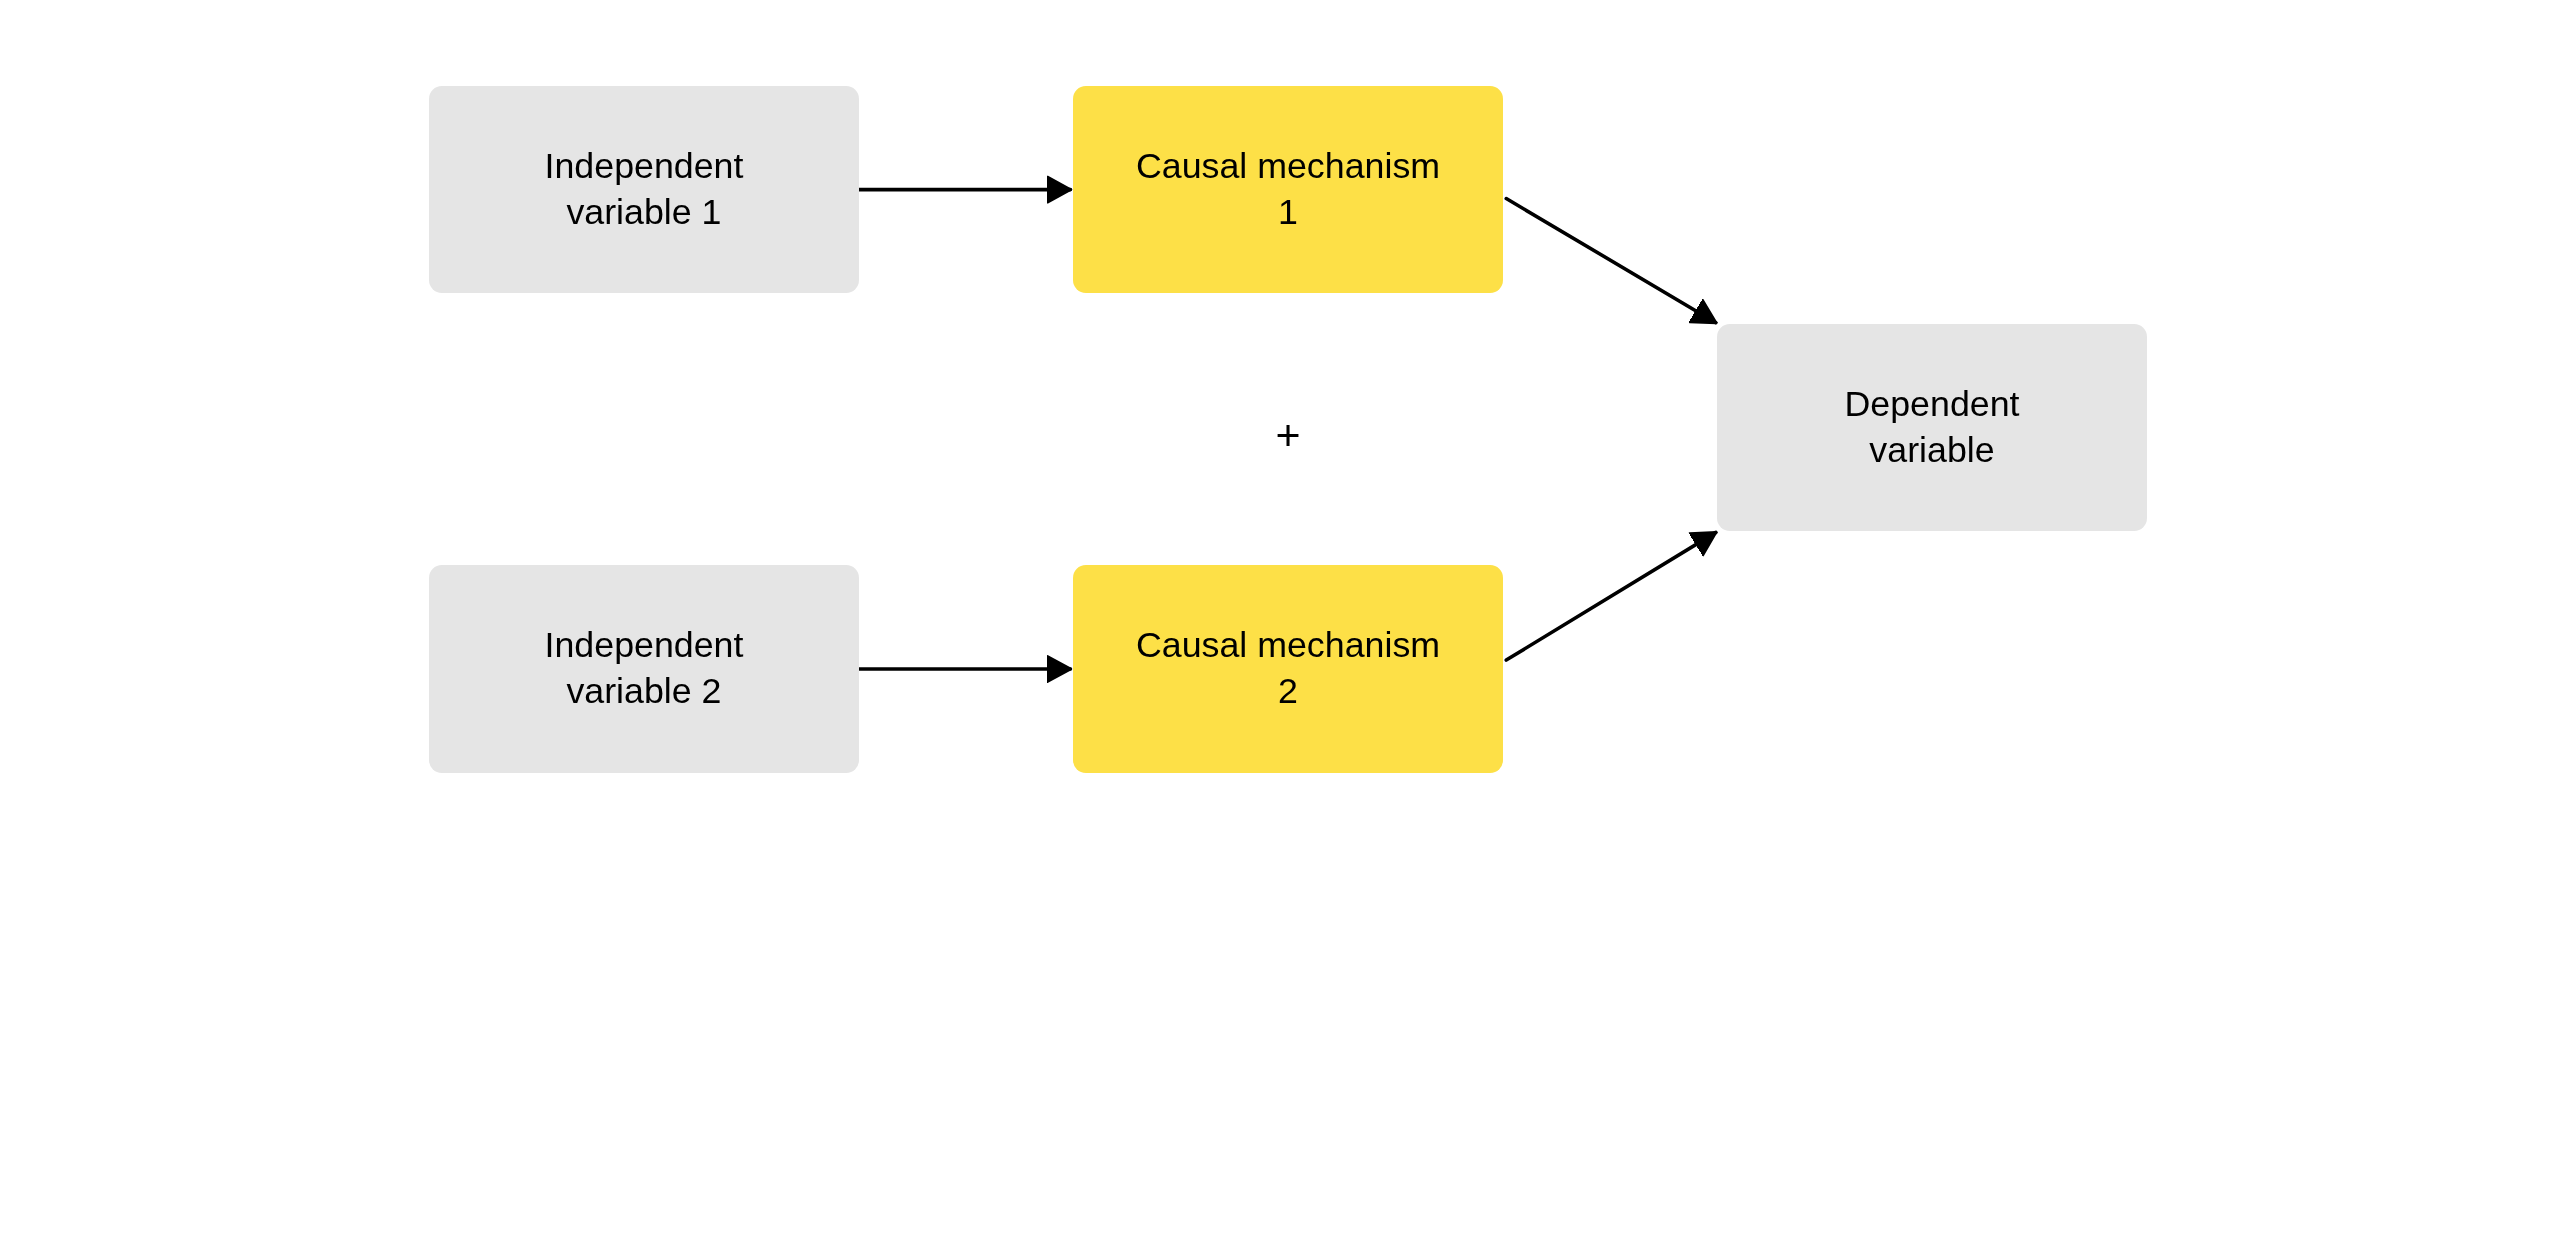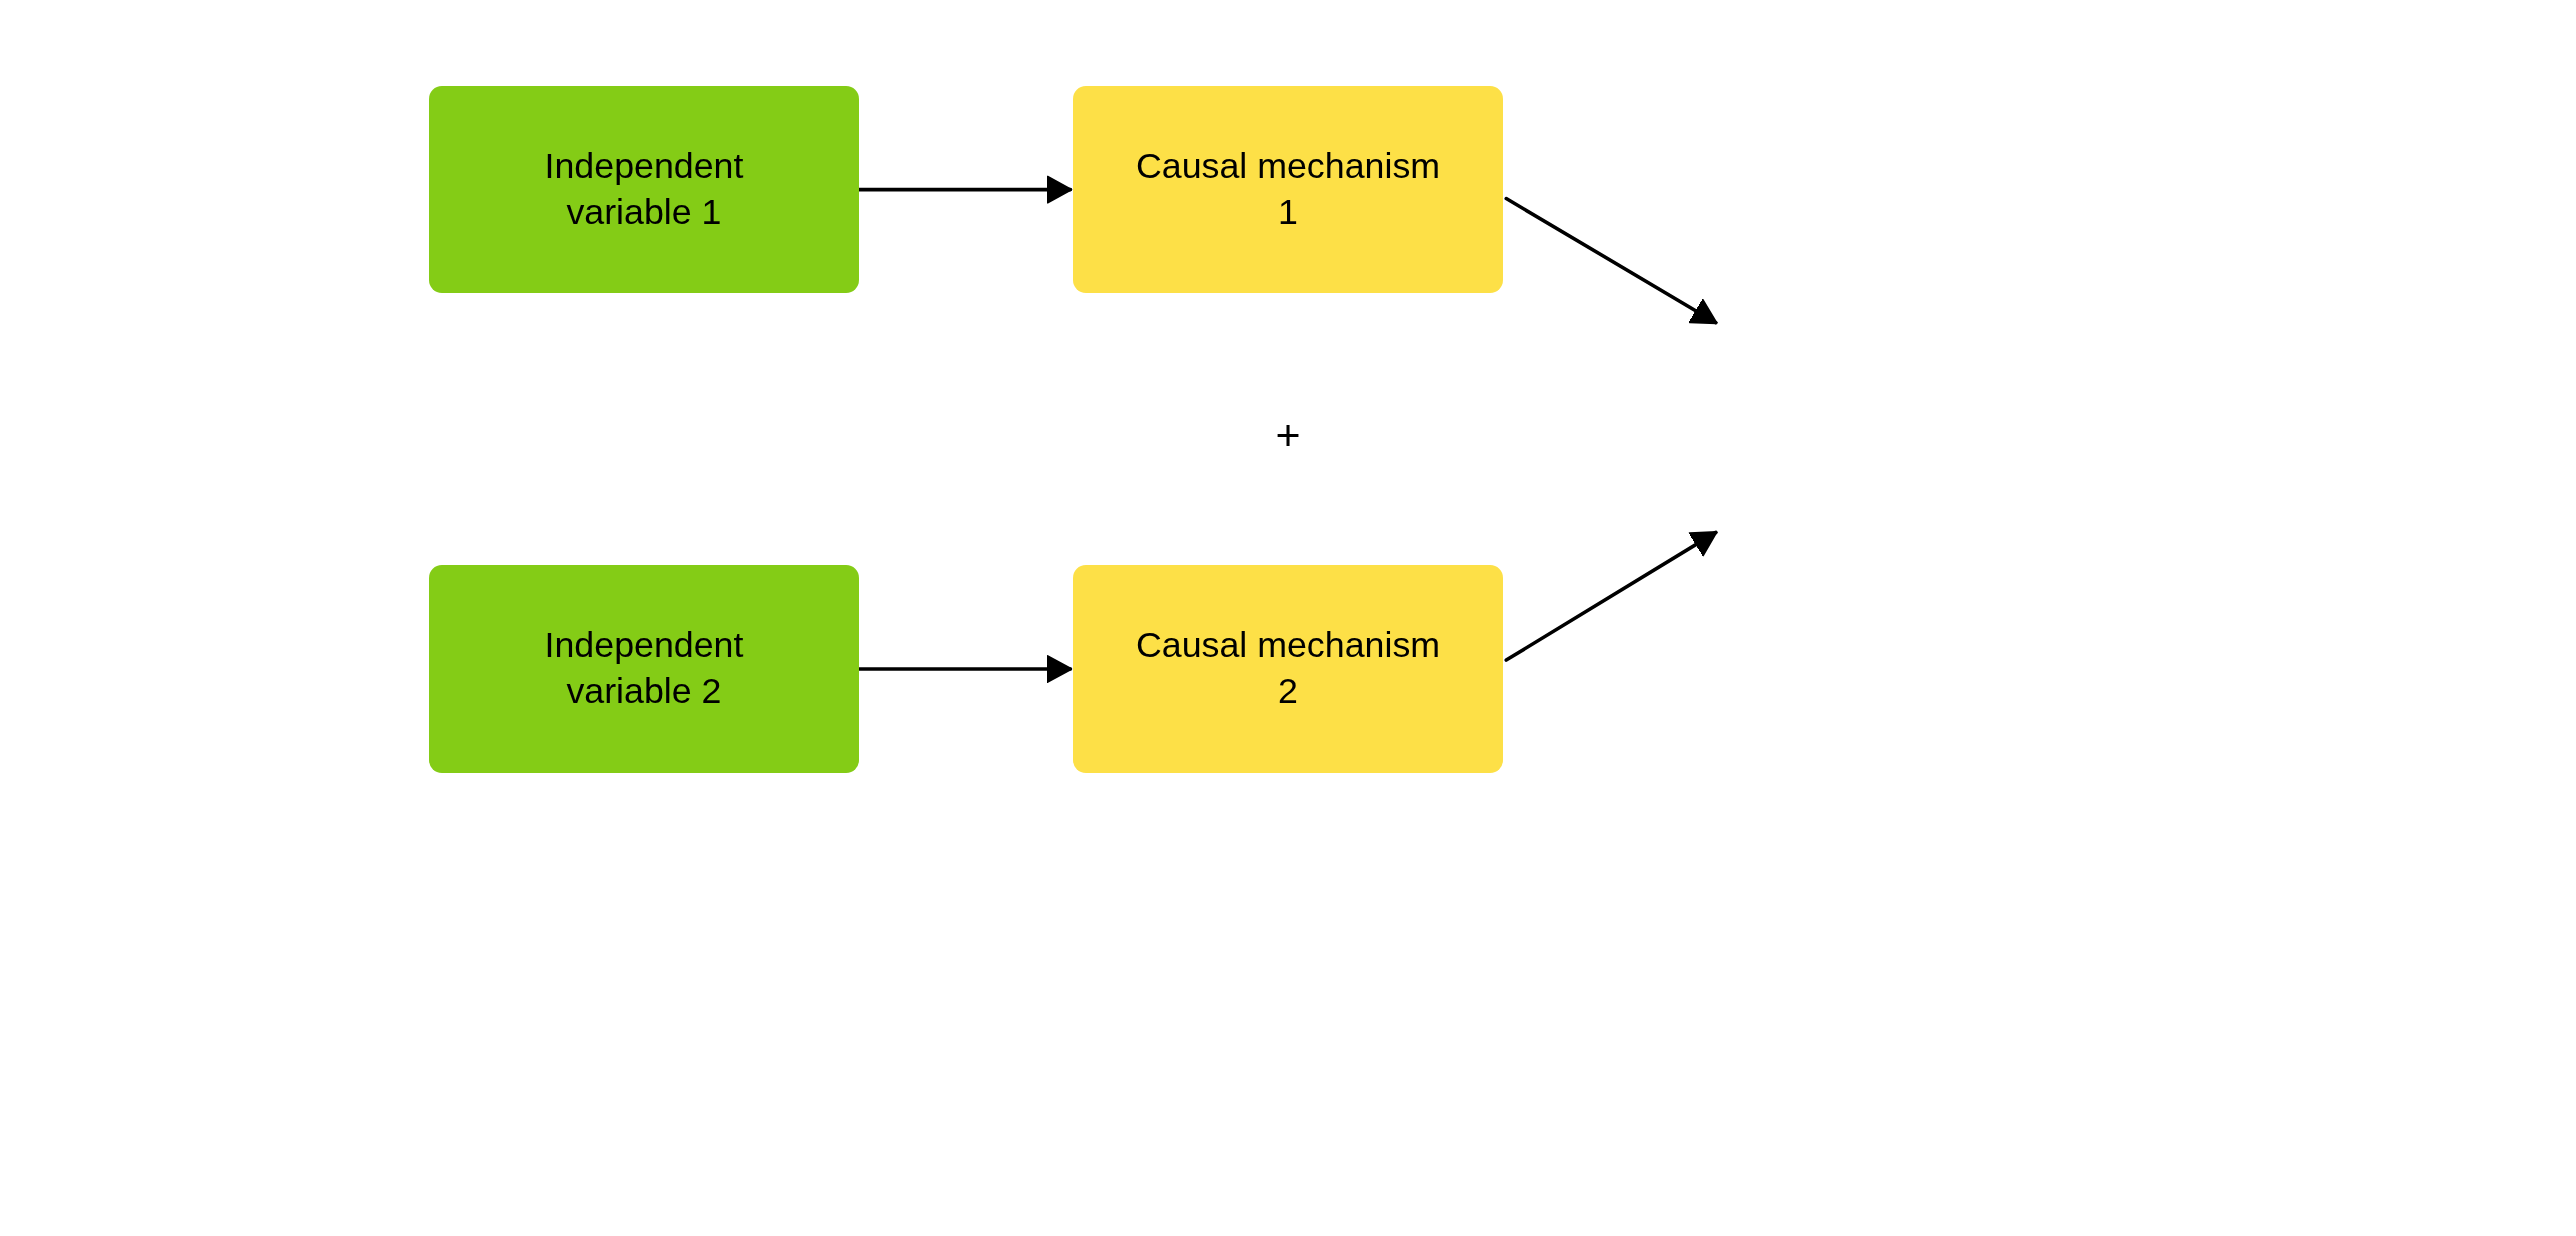--- a/index.html
+++ b/index.html
@@ -26,21 +26,21 @@
     height: 8.056vw;   
     border-radius: 0.5vw;
     display: flex;
     align-items: center;
     justify-content: center;
     text-align: center;
     color: #000000;
     font-size: 1.389vw;   
     line-height: 1.28;
   }
-  .node-fill-dark { background: #84cc16; }
+  .node-fill-dark { background: #e5e5e5; }
   .node-fill-light { background: #fde047; }
   .node-label { white-space: pre-line; }
   #node-iv1 { left: 16.667vw; top: 3.333vw; }
   #node-cm1 { left: 41.667vw; top: 3.333vw; }
   #node-iv2 { left: 16.667vw; top: 21.944vw; }
   #node-cm2 { left: 41.667vw; top: 21.944vw; }
   #node-dv  { left: 66.667vw; top: 12.569vw; }
   .plus-operator {
     position: absolute;
     left: 50vw;
@@ -80,17 +80,21 @@
   <div class="node node-fill-dark" id="node-iv2">
     <span class="node-label">Independent
 variable 2</span>
   </div>
 
   <div class="node node-fill-light" id="node-cm2">
     <span class="node-label">Causal mechanism
 2</span>
   </div>
 
+  <div class="node node-fill-dark" id="node-dv">
+    <span class="node-label">Dependent
+variable</span>
+  </div>
 
   <div class="plus-operator">+</div>
 
 </div>
 
 
 </body></html>

